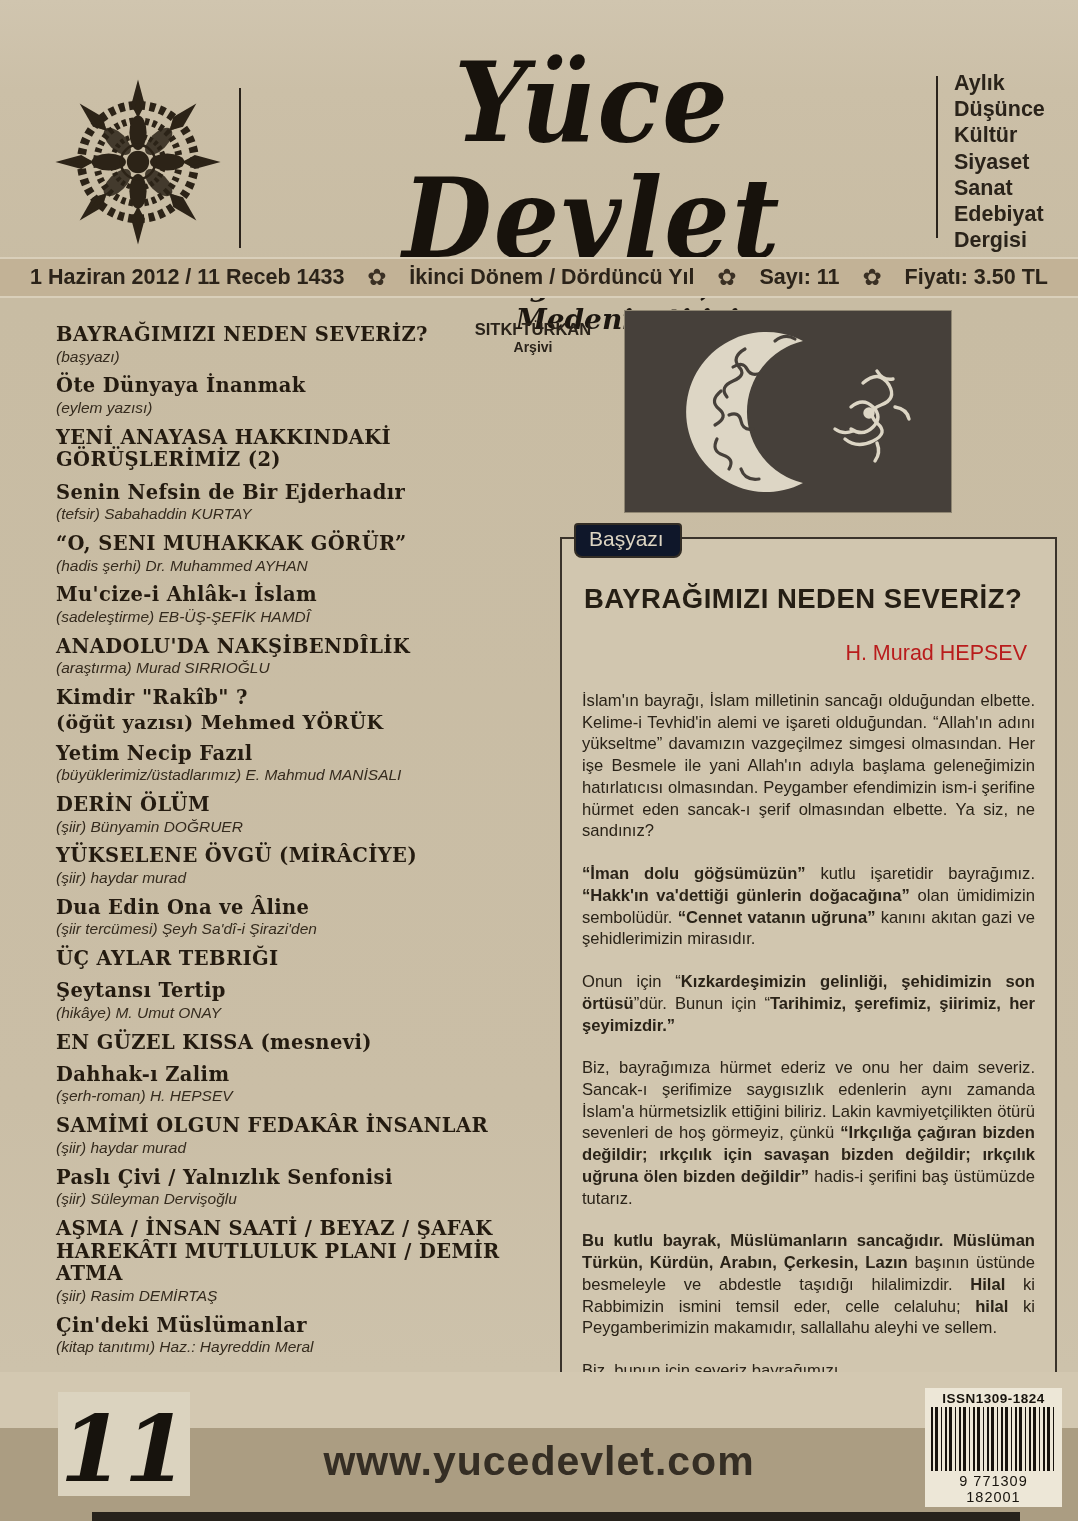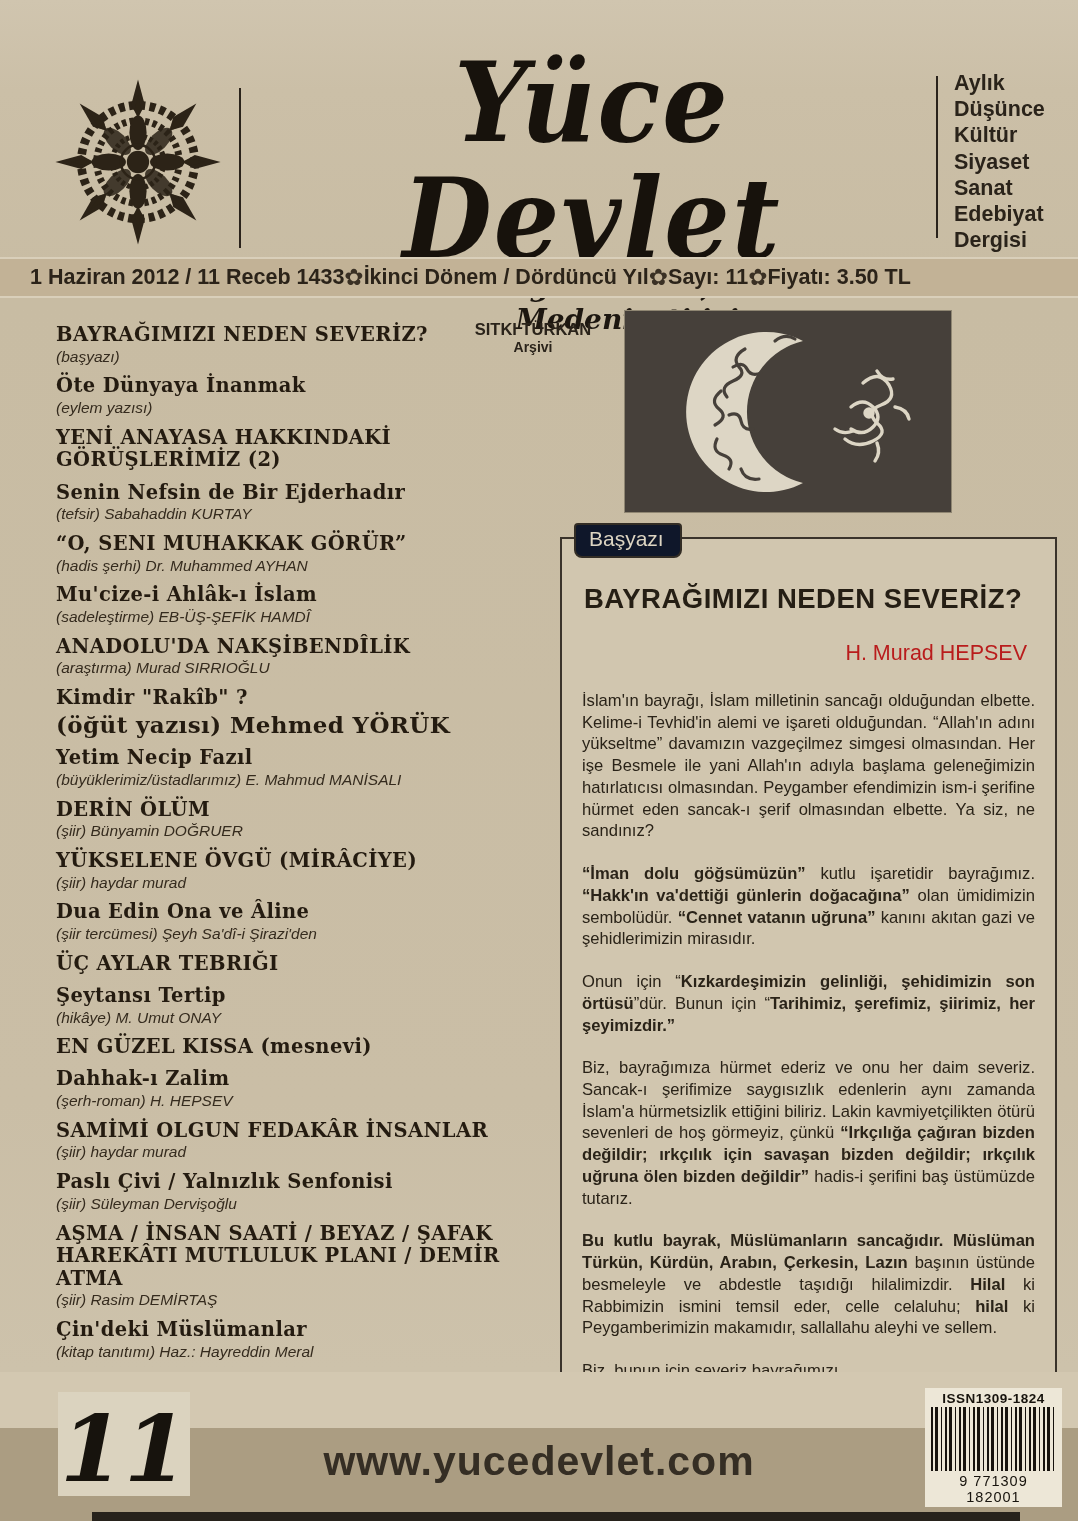--- a/index.html
+++ b/index.html
@@ -23,37 +23,37 @@
   .masthead-subtitle{
     font-family:"DejaVu Serif","Liberation Serif",serif;font-style:italic;font-weight:bold;
     font-size:28px;color:#1d1710;margin-top:2px;padding-left:120px;
   }
   .categories{position:absolute;left:954px;top:70px;font-weight:bold;font-size:21.5px;line-height:1.22;color:#2a231a;}
   .categories span{display:block;}
   
   .datebar{
     position:absolute;left:0;top:257px;width:100%;height:41px;background:#c2b296;
     border-top:2px solid #d9cfba;border-bottom:2px solid #d9cfba;
-    display:flex;align-items:center;justify-content:flex-start;
+    display:flex;align-items:center;justify-content:space-between;
     padding:0 30px;font-weight:bold;font-size:21.5px;color:#2b2319;
   }
   .rosette{font-size:23px;color:#3a3024;line-height:1;}
   
   .main{position:absolute;left:0;top:298px;width:100%;height:1074px;}
   
   .toc{position:absolute;left:56px;top:26px;width:478px;}
   .toc-item{margin-bottom:9.5px;}
   .toc-title{
     font-family:"DejaVu Serif","Liberation Serif",serif;font-weight:bold;
     font-size:19.5px;line-height:1.16;color:#241b10;letter-spacing:.4px;
   }
   .toc-credit{font-style:italic;font-size:15.5px;line-height:1.18;color:#352b1e;margin-top:1px;}
   .toc-credit.bold-credit{
     font-family:"DejaVu Serif","Liberation Serif",serif;font-weight:bold;font-style:normal;
-    font-size:23px;color:#241b10;letter-spacing:.4px;
+    font-size:19px;color:#241b10;letter-spacing:.4px;
   }
   .toc-item.gap-before{margin-top:30px;}
   
   .archive{position:absolute;left:468px;top:22px;width:130px;text-align:center;font-weight:bold;color:#2a231a;}
   .archive .l1{font-size:16.5px;}
   .archive .l2{font-size:14px;}
   
   .cover-image{position:absolute;left:625px;top:13px;width:326px;height:201px;background:#46403a;box-shadow:0 0 0 1px #8f8672;}
   
   .article{

